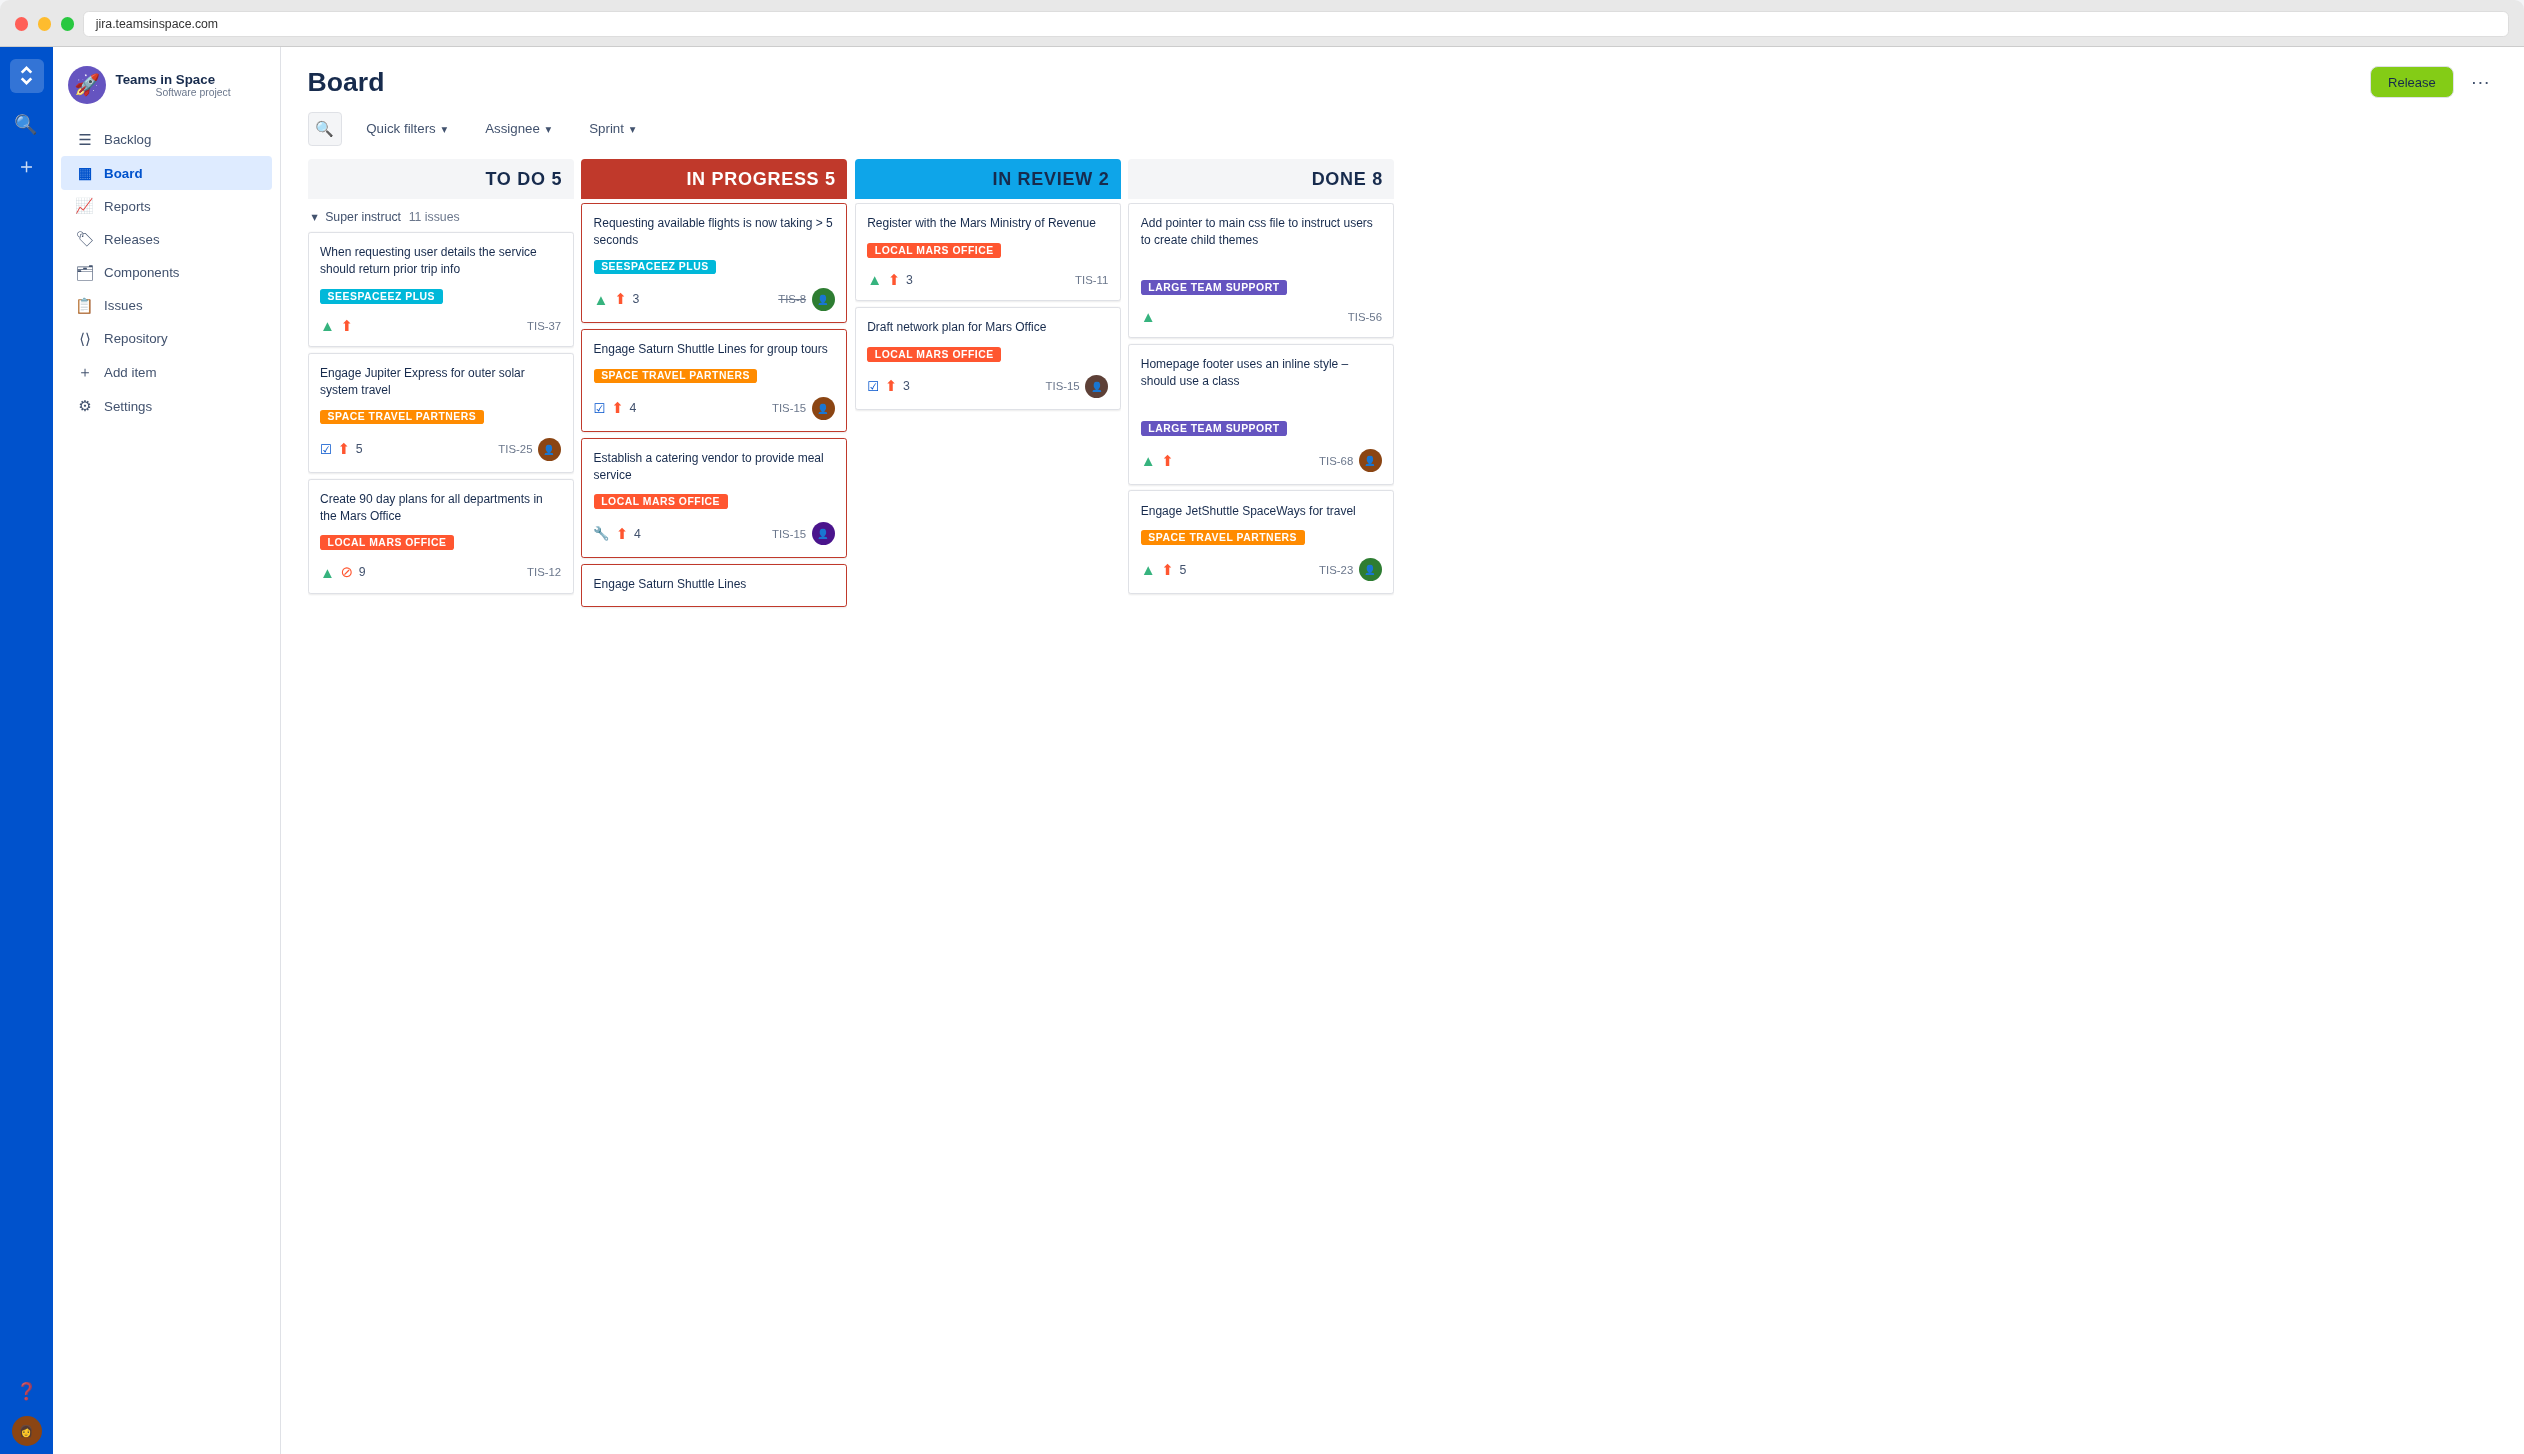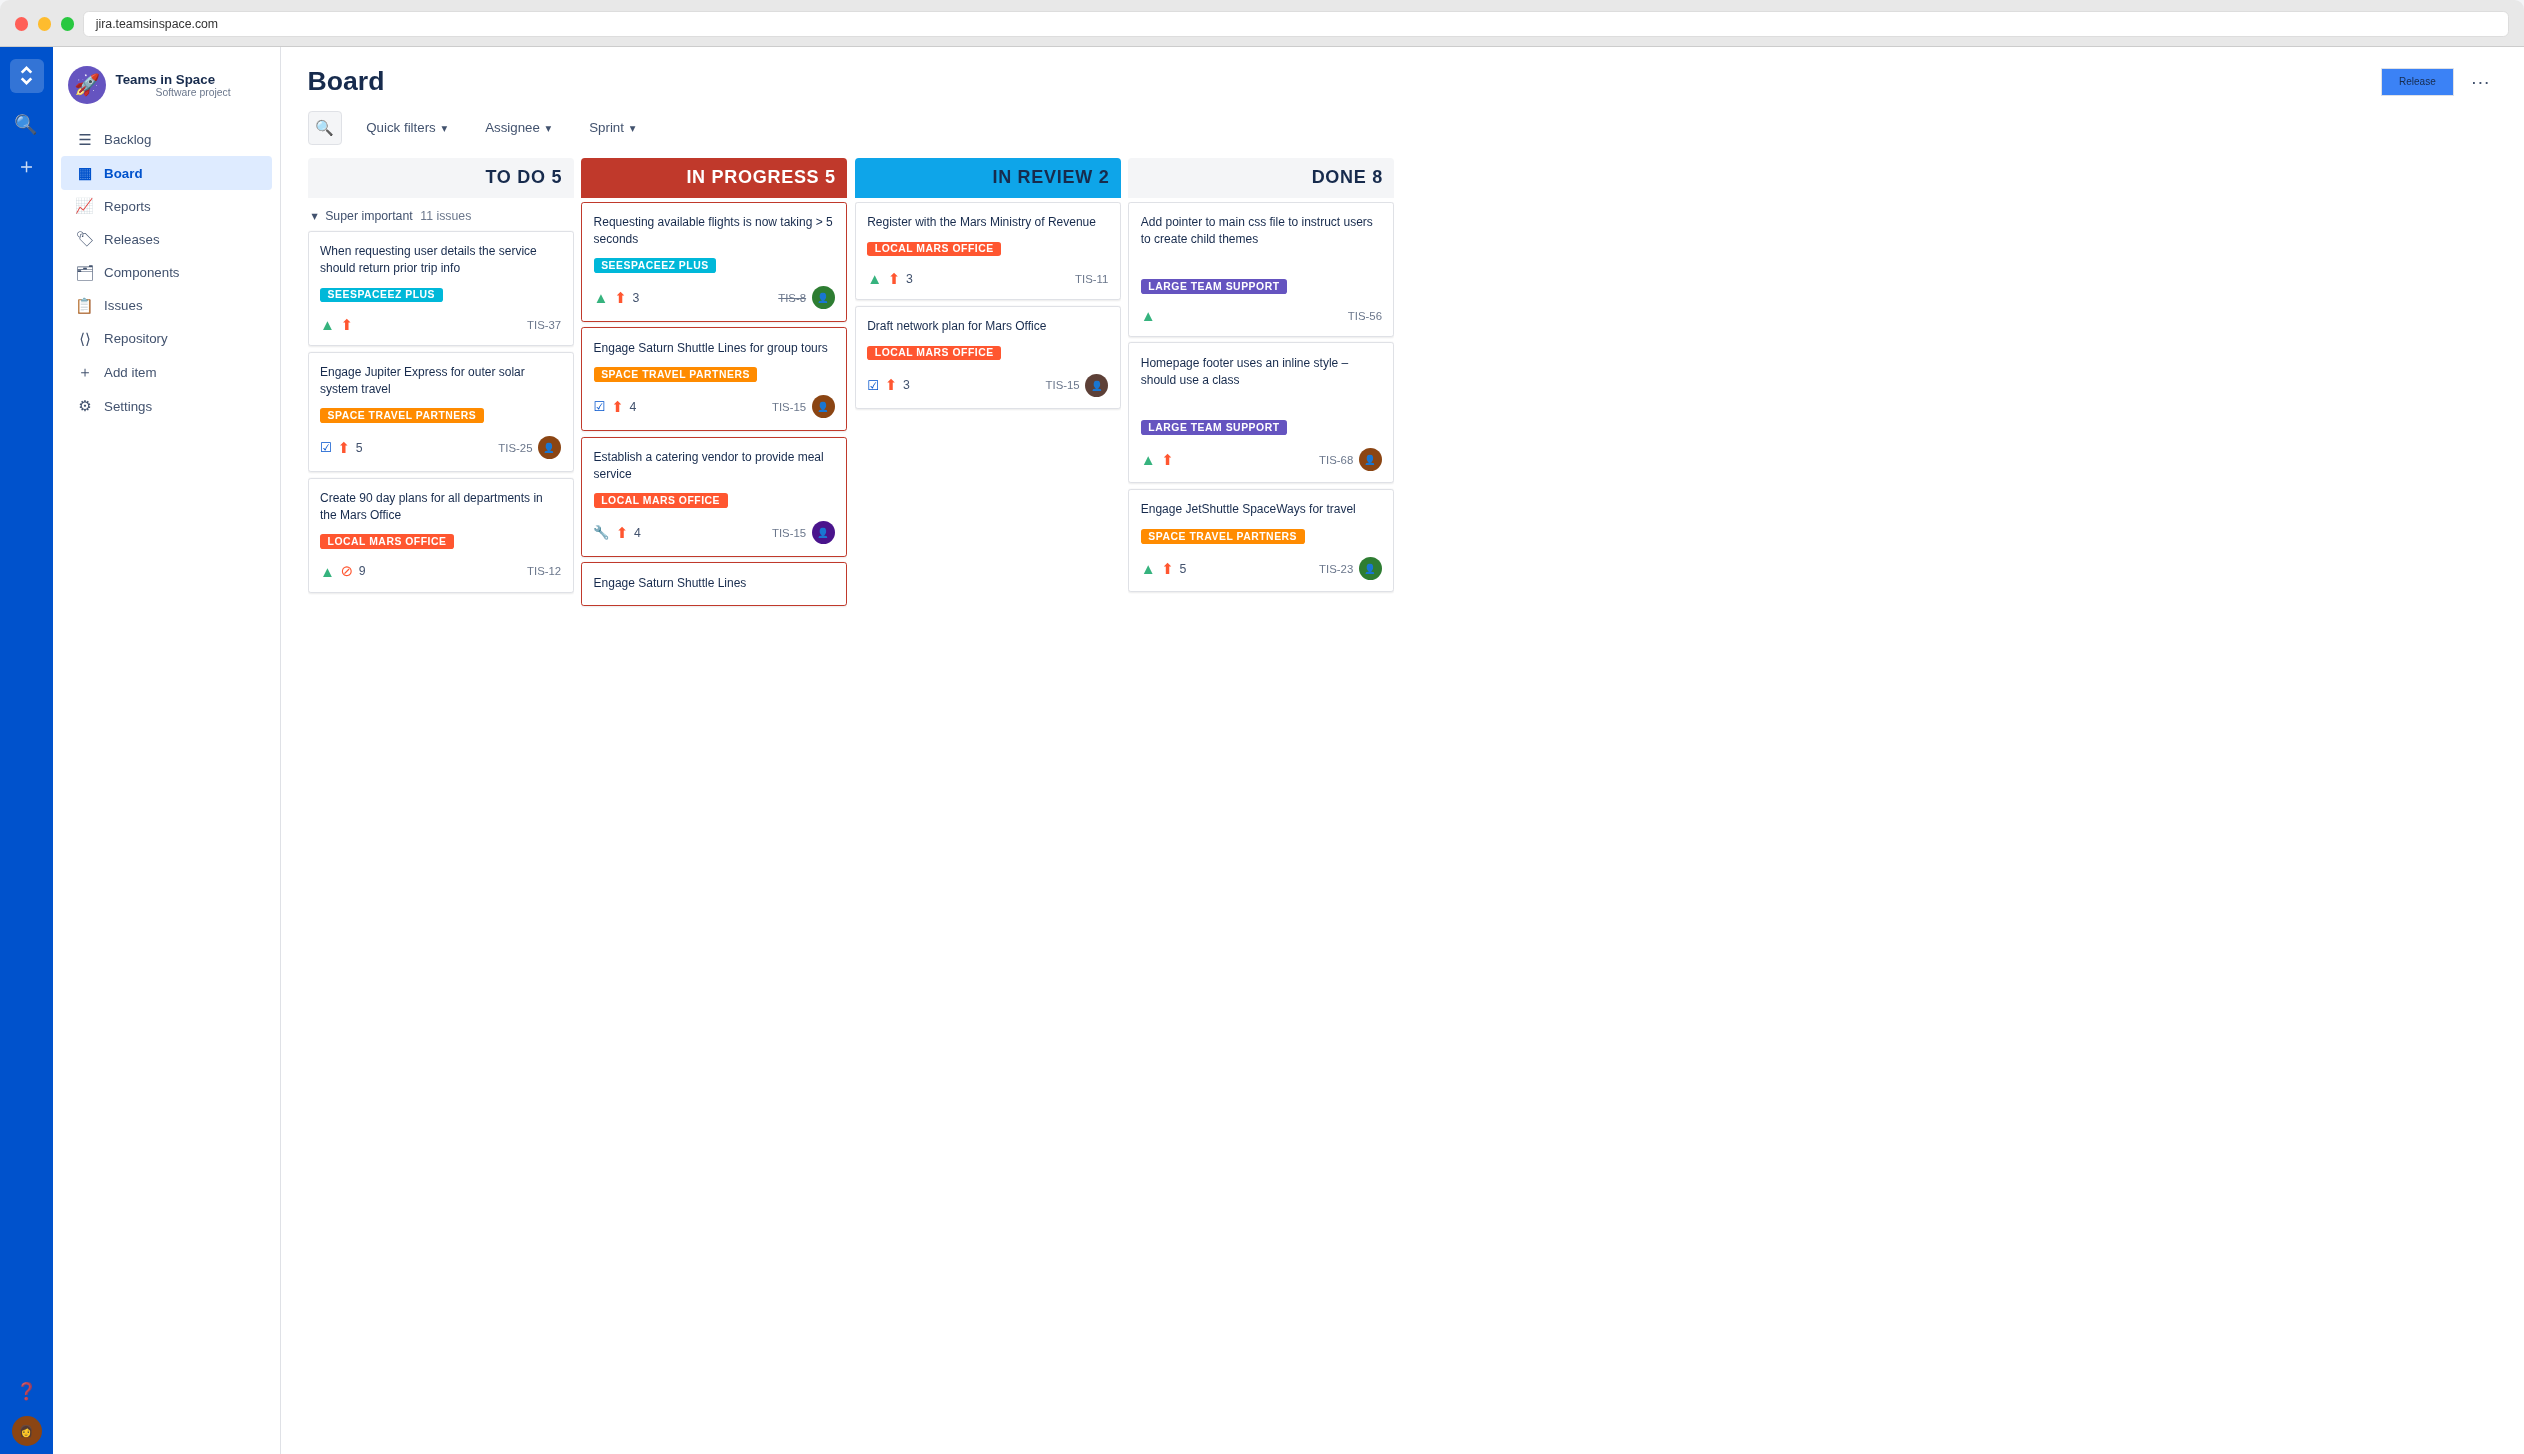--- a/index.html
+++ b/index.html
@@ -119,25 +119,25 @@
     .main-header {
       display: flex;
       align-items: center;
       justify-content: space-between;
       padding: 19px 26.6px 0;
       background: white;
     }
     .page-title { font-size: 26.6px; font-weight: 600; color: #172B4D; }
     .header-actions { display: flex; align-items: center; gap: 9.5px; }
     .release-btn {
-      background: #3b82f6;
+      background: #84cc16;
       border: 0.9px solid #DFE1E6;
-      border-radius: 1px;
+      border-radius: 8px;
       padding: 7.6px 17px;
-      font-size: 10px;
+      font-size: 13px;
       font-weight: 500;
       color: #172B4D;
       cursor: pointer;
     }
     .more-btn {
       background: none; border: none;
       font-size: 19px; cursor: pointer; color: #42526E;
       padding: 3.8px 7.6px;
     }
 
@@ -380,21 +380,21 @@
     </div>
 
     <div class="board-area">
       <div class="board-columns">
 
         <div class="board-column">
           <div class="column-header todo">TO DO 5</div>
           <div class="column-body">
             <div class="group-header">
               <span>▾</span>
-              <span>Super important</span>
+              <span>Super instruct</span>
               <span class="group-count">11 issues</span>
             </div>
 
             <div class="card">
               <div class="card-title">When requesting user details the service should return prior trip info</div>
               <span class="card-label label-cyan">SEESPACEEZ PLUS</span>
               <div class="card-footer">
                 <span class="icon-story">▲</span>
                 <span class="icon-priority-high">⬆</span>
                 <span class="card-footer-id no-strike">TIS-37</span>

